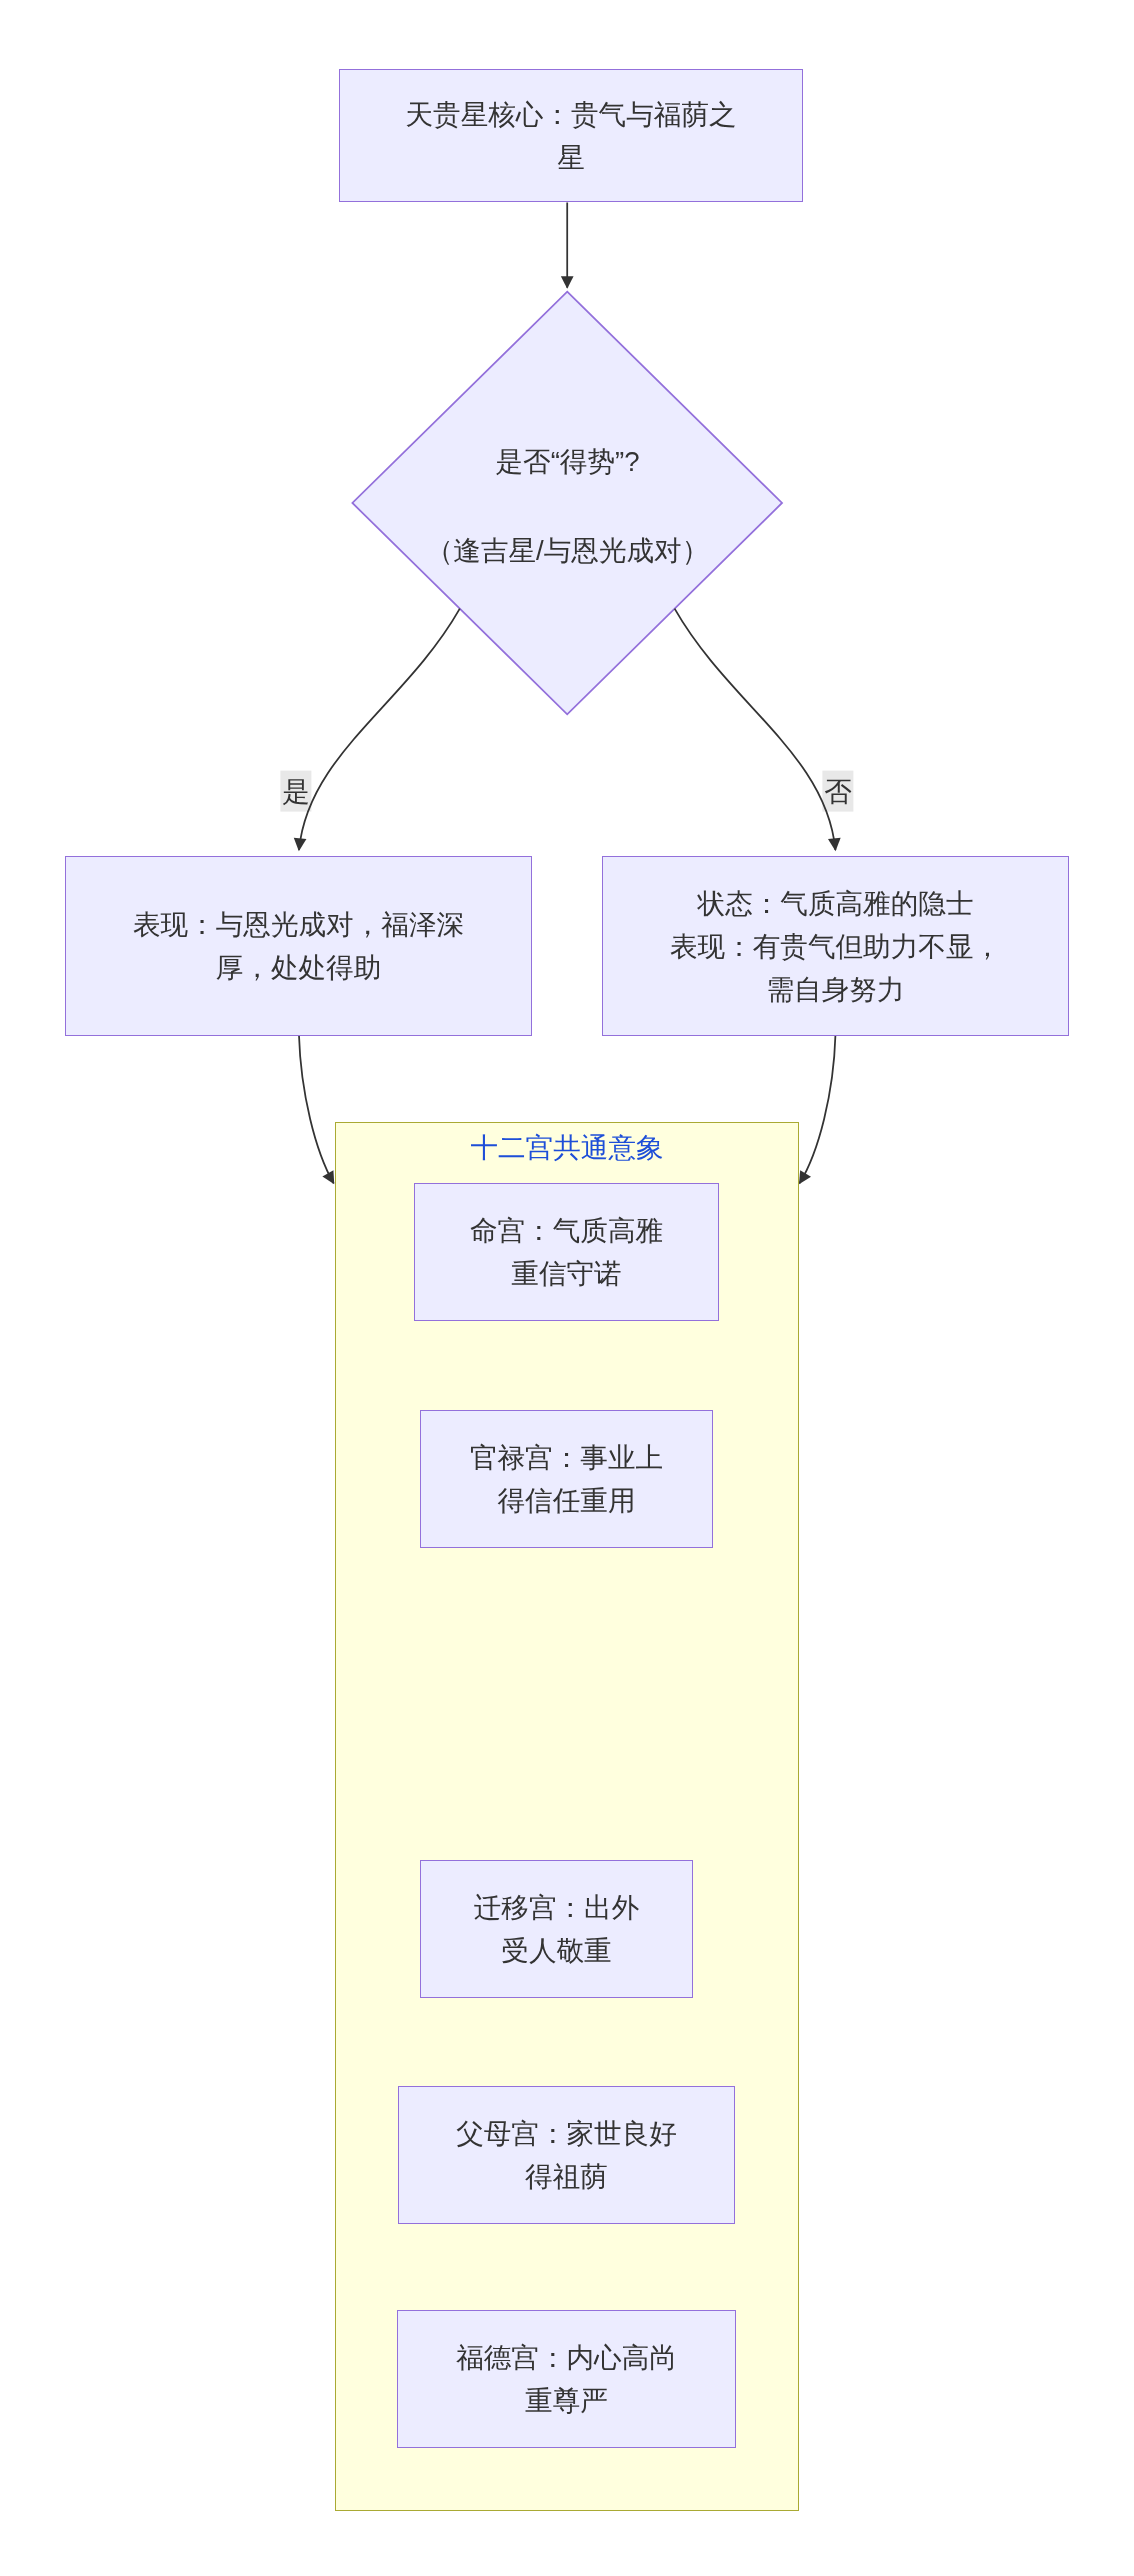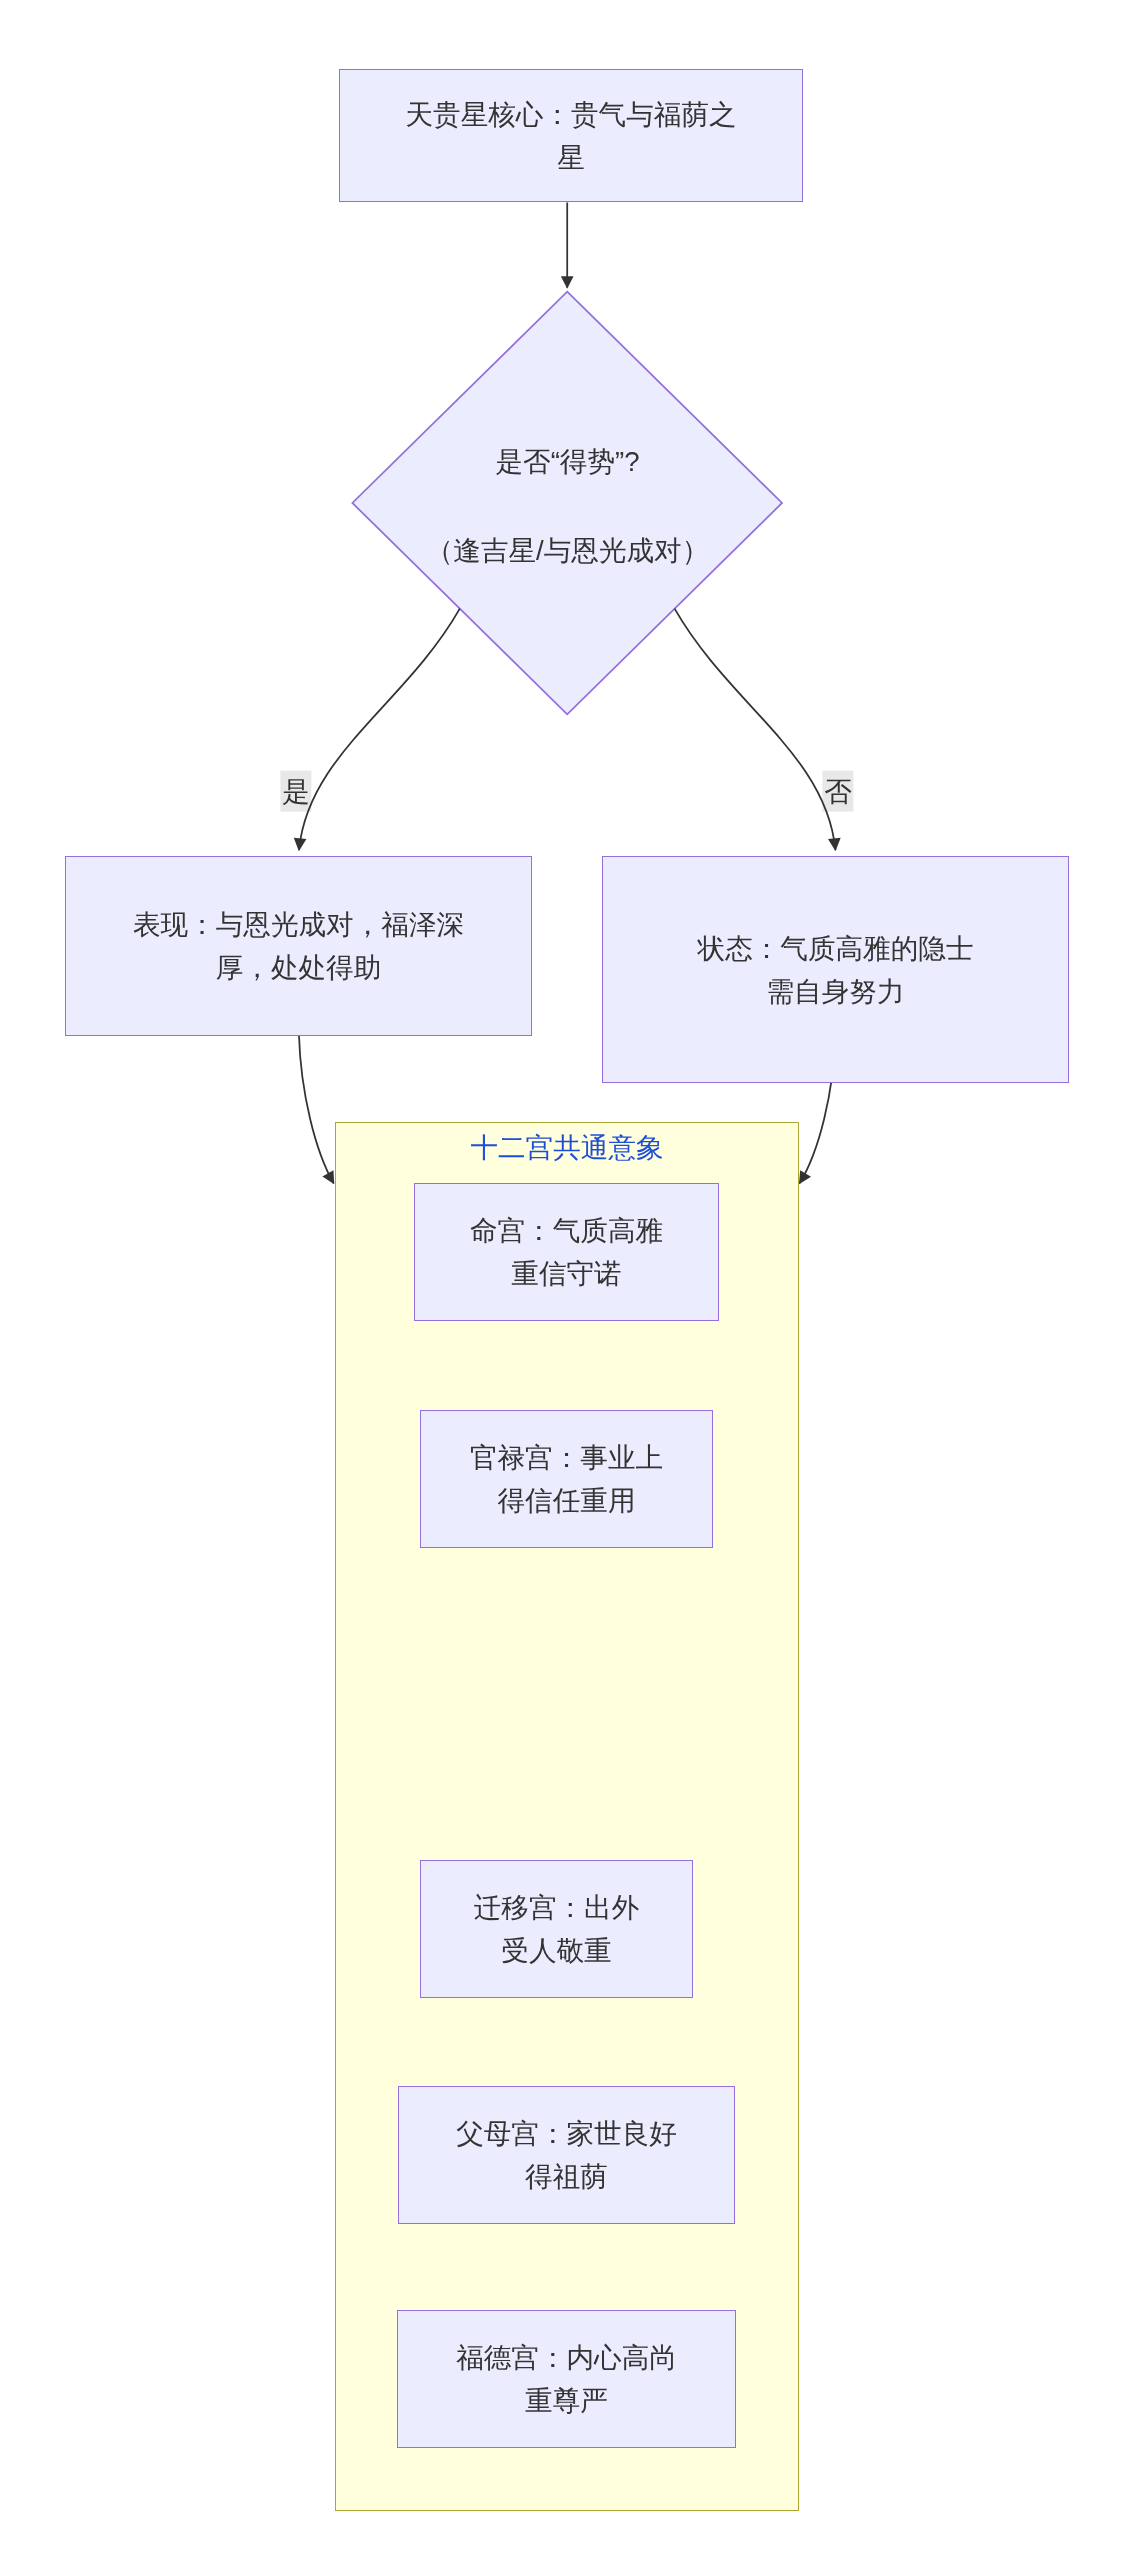--- a/index.html
+++ b/index.html
@@ -125,22 +125,23 @@
   <div class="diamond-text">
     <span class="line">是否“得势”?</span>
     <span class="line">（逢吉星/与恩光成对）</span>
   </div>
 
   <div class="node" style="left:65px; top:856px; width:467px; height:180px;">
     <span class="line">表现：与恩光成对，福泽深</span>
     <span class="line">厚，处处得助</span>
   </div>
 
-  <div class="node" style="left:602px; top:856px; width:467px; height:227px;">
+  <div class="node" style="left:602px; top:856px; width:467px; height:180px;">
     <span class="line">状态：气质高雅的隐士</span>
+    <span class="line">表现：有贵气但助力不显，</span>
     <span class="line">需自身努力</span>
   </div>
 
   <div class="node" style="left:414px; top:1183px; width:305px; height:138px;">
     <span class="line">命宫：气质高雅</span>
     <span class="line">重信守诺</span>
   </div>
 
   <div class="node" style="left:420px; top:1410px; width:293px; height:138px;">
     <span class="line">官禄宫：事业上</span>

